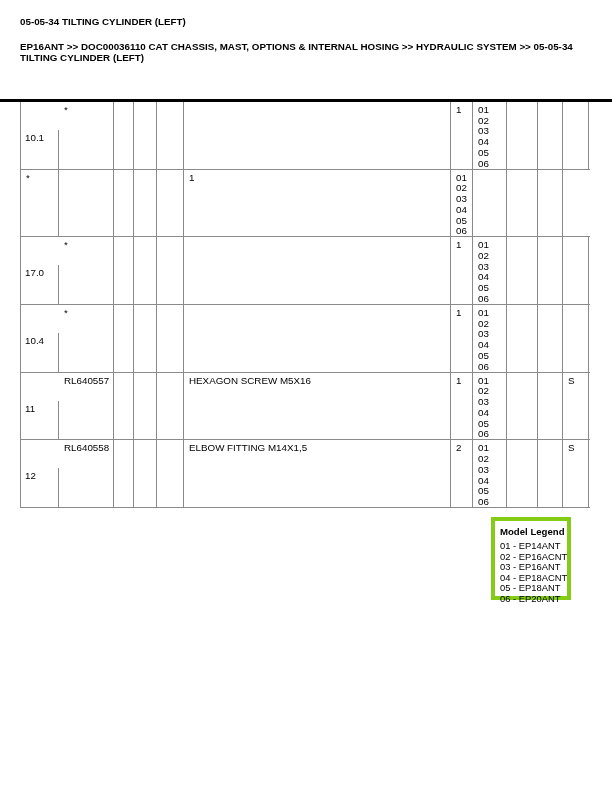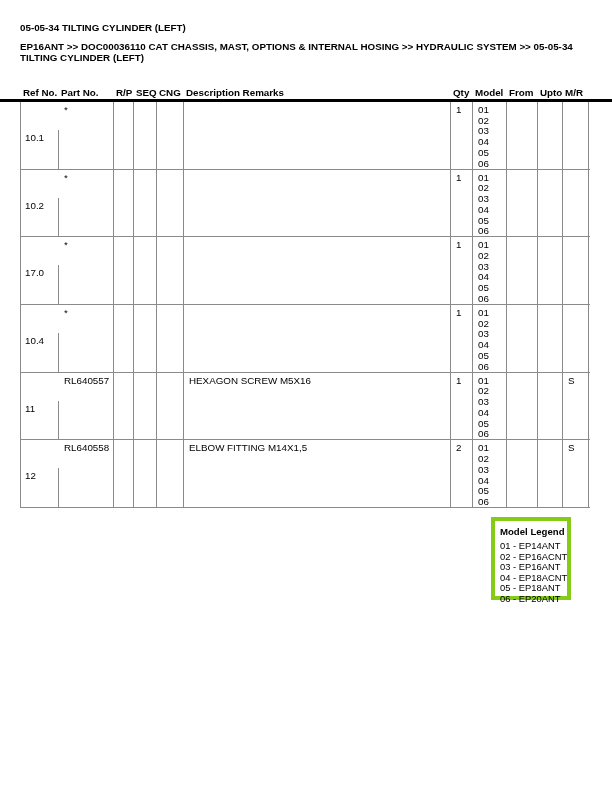--- a/index.html
+++ b/index.html
@@ -8,21 +8,21 @@
     background: #ffffff;
     font-family: "Liberation Sans", sans-serif;
     color: #000000;
     position: relative;
     overflow: hidden;
   }
   .page { position: absolute; inset: 0; }
 
   .doc-title {
     position: absolute; left: 20px; top: 16px;
-    font-size: 9.8px; font-weight: bold; white-space: nowrap; margin-top: 6px;
+    font-size: 9.8px; font-weight: bold; white-space: nowrap;
   }
   .breadcrumb {
     position: absolute; left: 20px; top: 41px; width: 572px;
     font-size: 9.8px; font-weight: bold; line-height: 11.3px;
   }
 
   
   .colgrid {
     display: grid;
     grid-template-columns: 38px 55px 20px 23px 27px 267px 22px 34px 31px 25px 26px;
@@ -73,33 +73,20 @@
 </style>
 </head>
 <body>
 
 <div class="page">
 
   <div class="doc-title">05-05-34 TILTING CYLINDER (LEFT)</div>
 
   <div class="breadcrumb">EP16ANT &gt;&gt; DOC00036110 CAT CHASSIS, MAST, OPTIONS &amp; INTERNAL HOSING &gt;&gt; HYDRAULIC SYSTEM &gt;&gt; 05-05-34 TILTING CYLINDER (LEFT)</div>
 
-  <div class="col-headers colgrid">
-    <span>Ref No.</span>
-    <span>Part No.</span>
-    <span>R/P</span>
-    <span>SEQ</span>
-    <span>CNG</span>
-    <span>Description Remarks</span>
-    <span>Qty</span>
-    <span>Model</span>
-    <span>From</span>
-    <span>Upto</span>
-    <span>M/R</span>
-  </div>
 
   <div class="thick-rule"></div>
 
   <div class="parts-table">
 
     <div class="row colgrid">
       <div class="cell c-ref">10.1</div>
       <div class="cell">*</div>
       <div class="cell"></div>
       <div class="cell"></div>
@@ -111,21 +98,20 @@
 03
 04
 05
 06</div>
       <div class="cell"></div>
       <div class="cell"></div>
       <div class="cell"></div>
     </div>
 
     <div class="row colgrid">
-      <div class="cell c-ref">10.2</div>
       <div class="cell">*</div>
       <div class="cell"></div>
       <div class="cell"></div>
       <div class="cell"></div>
       <div class="cell"></div>
       <div class="cell">1</div>
       <div class="cell models">01
 02
 03
 04

